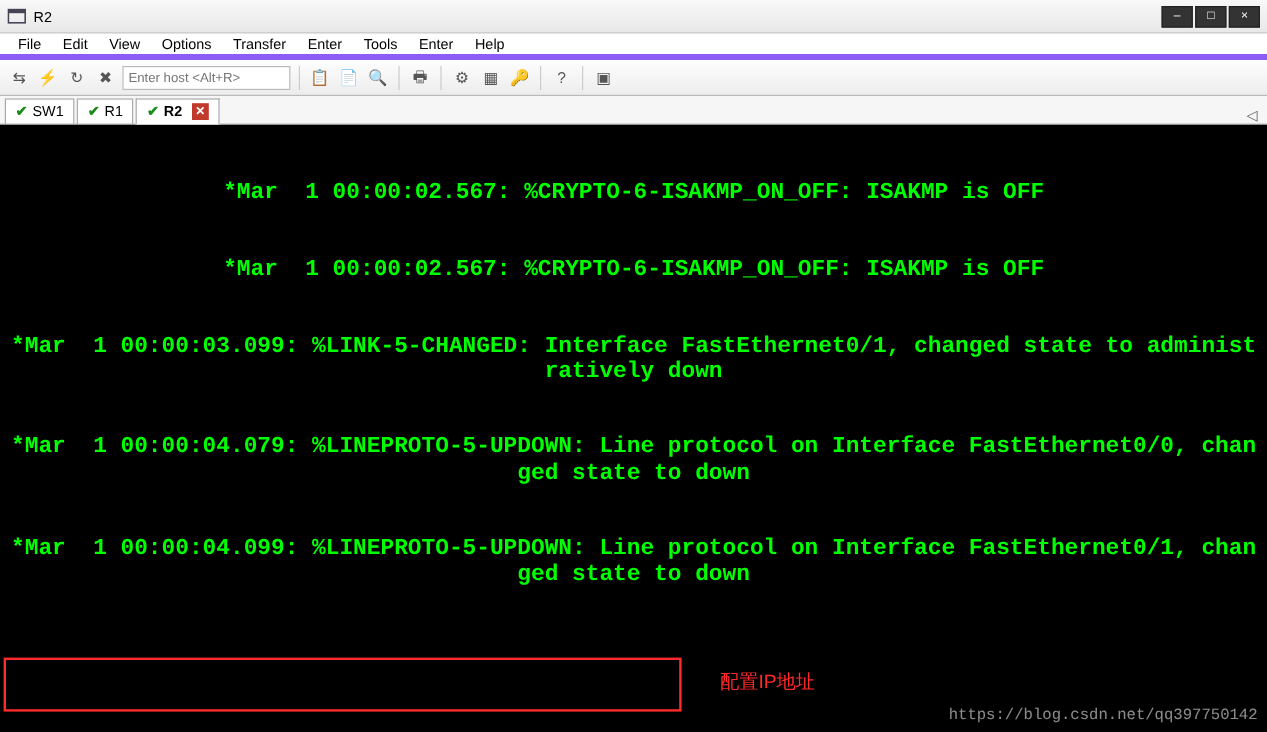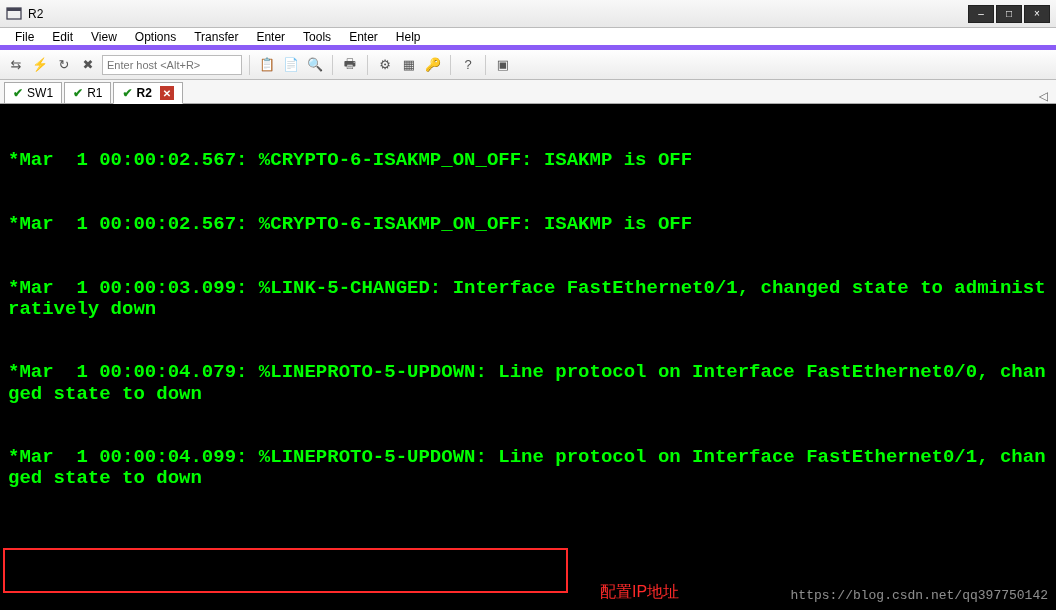--- a/index.html
+++ b/index.html
@@ -133,33 +133,32 @@
       font-size: 19px;
       line-height: 21.2px;
       font-weight: bold;
       padding: 4px 8px;
       height: 506px;
       overflow: hidden;
       white-space: pre-wrap;
       word-break: break-all;
       position: relative;
     }
-    .terminal div { min-height: 21.2px; }
+    .terminal div { min-height: 21.2px; text-align: center; }
     .redbox {
       position: absolute;
       border: 2px solid #ff2a2a;
       pointer-events: none;
     }
     .annotation {
       position: absolute;
       color: #ff2a2a;
       font-family: "SimSun", "Microsoft YaHei", sans-serif;
       font-size: 16px;
       font-weight: normal;
-      margin-top: 23px;
     }
     .watermark {
       position: absolute;
       right: 8px;
       bottom: 4px;
       color: rgba(255,255,255,0.55);
       font-family: Liberation Mono, monospace;
       font-size: 13px;
       font-weight: normal;
     }

